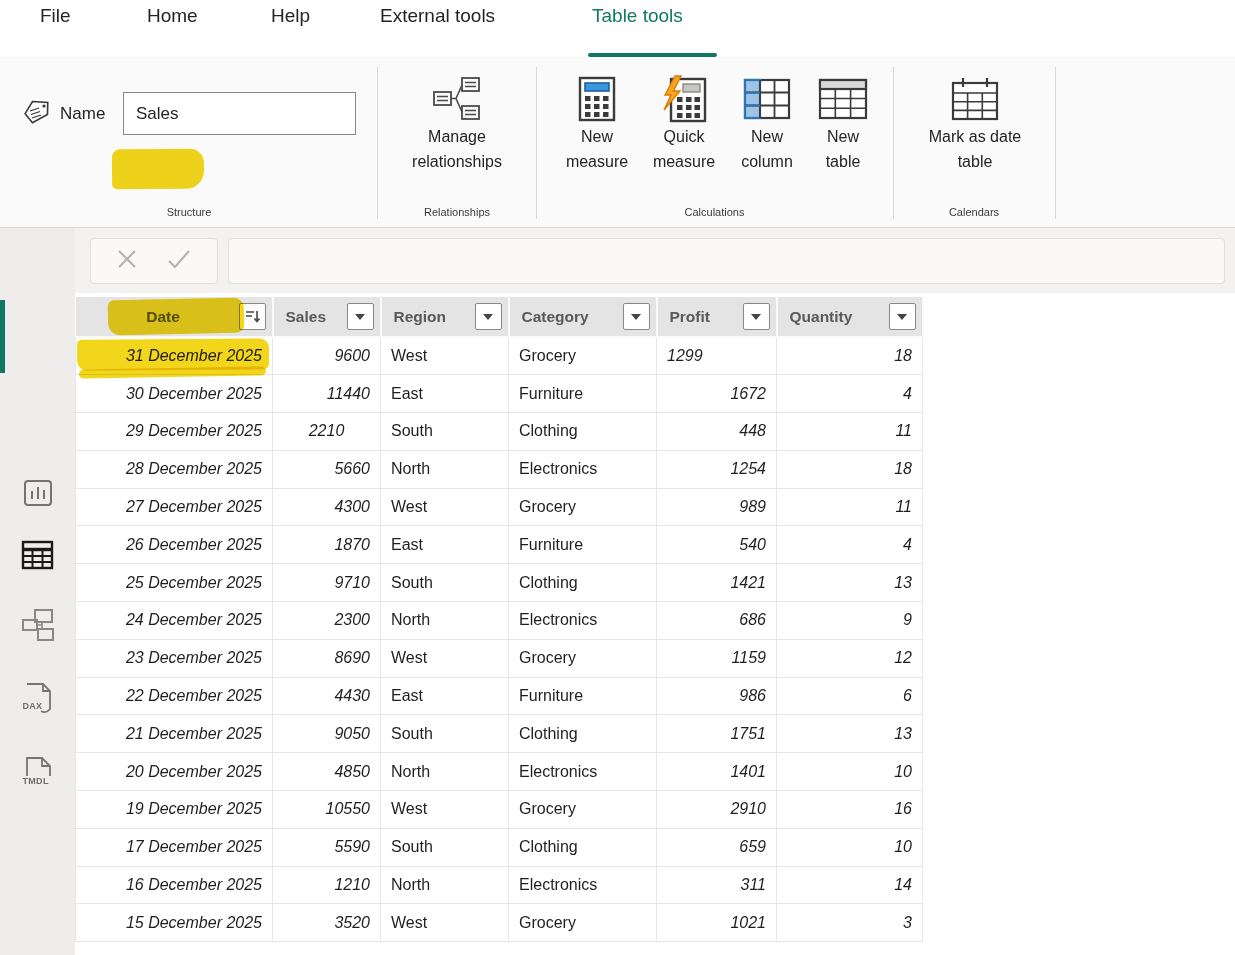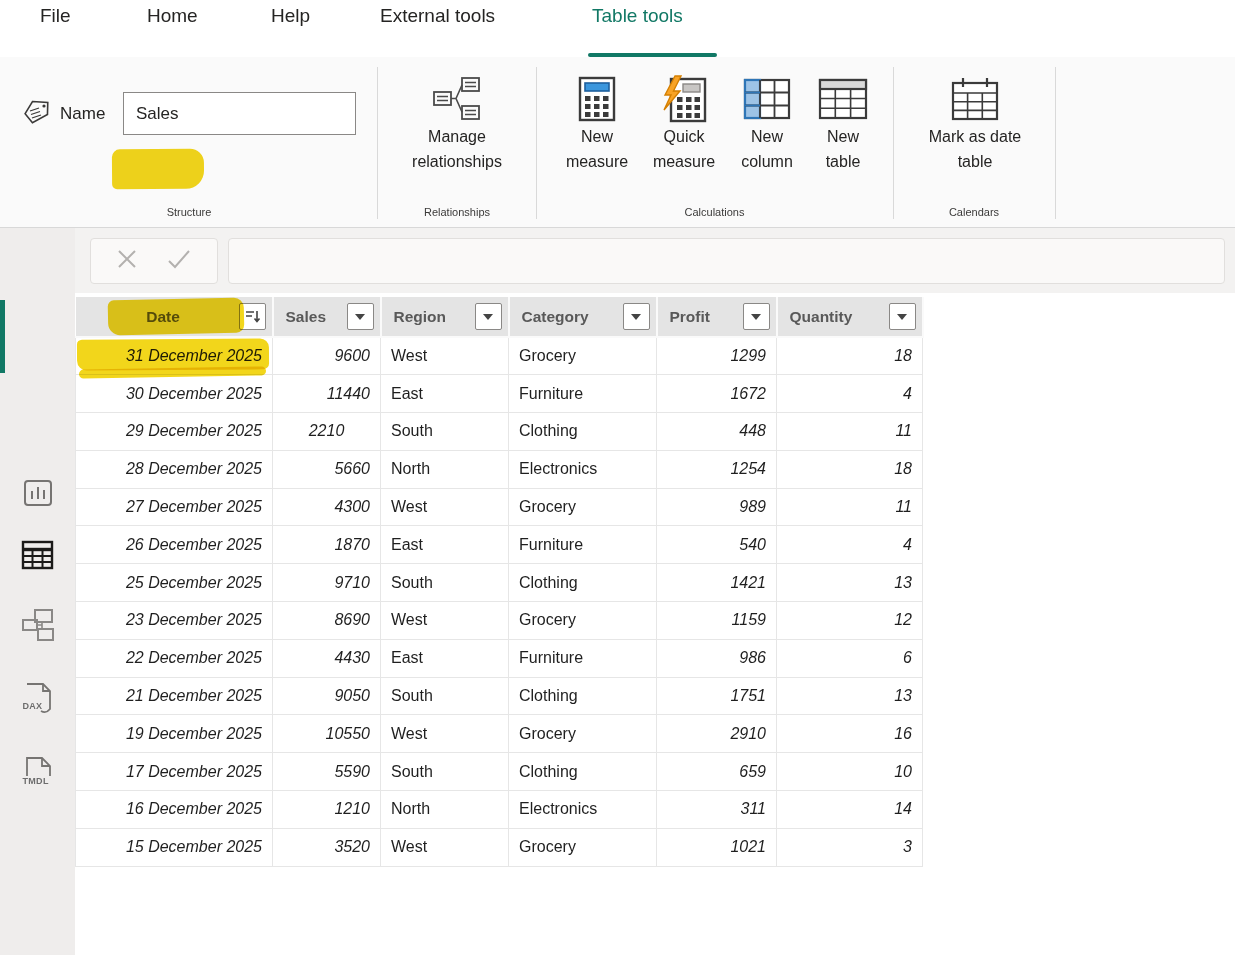--- a/index.html
+++ b/index.html
@@ -351,21 +351,21 @@
             </div>
           </th>
         </tr>
       </thead>
       <tbody>
           <tr>
             <td class="it" style="text-align: right;">31 December 2025</td>
             <td class="it" style="text-align: right;">9600</td>
             <td style="text-align: left;">West</td>
             <td style="text-align: left;">Grocery</td>
-            <td class="it" style="text-align: right;">1299</td>
+            <td class="it" style="">1299</td>
             <td class="it" style="text-align: right;">18</td>
           </tr>
           <tr>
             <td class="it" style="text-align: right;">30 December 2025</td>
             <td class="it" style="text-align: right;">11440</td>
             <td style="text-align: left;">East</td>
             <td style="text-align: left;">Furniture</td>
             <td class="it" style="text-align: right;">1672</td>
             <td class="it" style="text-align: right;">4</td>
           </tr>
@@ -403,20 +403,28 @@
           </tr>
           <tr>
             <td class="it" style="text-align: right;">25 December 2025</td>
             <td class="it" style="text-align: right;">9710</td>
             <td style="text-align: left;">South</td>
             <td style="text-align: left;">Clothing</td>
             <td class="it" style="text-align: right;">1421</td>
             <td class="it" style="text-align: right;">13</td>
           </tr>
           <tr>
+            <td class="it" style="text-align: right;">24 December 2025</td>
+            <td class="it" style="text-align: right;">2300</td>
+            <td style="text-align: left;">North</td>
+            <td style="text-align: left;">Electronics</td>
+            <td class="it" style="text-align: right;">686</td>
+            <td class="it" style="text-align: right;">9</td>
+          </tr>
+          <tr>
             <td class="it" style="text-align: right;">23 December 2025</td>
             <td class="it" style="text-align: right;">8690</td>
             <td style="text-align: left;">West</td>
             <td style="text-align: left;">Grocery</td>
             <td class="it" style="text-align: right;">1159</td>
             <td class="it" style="text-align: right;">12</td>
           </tr>
           <tr>
             <td class="it" style="text-align: right;">22 December 2025</td>
             <td class="it" style="text-align: right;">4430</td>
@@ -427,20 +435,28 @@
           </tr>
           <tr>
             <td class="it" style="text-align: right;">21 December 2025</td>
             <td class="it" style="text-align: right;">9050</td>
             <td style="text-align: left;">South</td>
             <td style="text-align: left;">Clothing</td>
             <td class="it" style="text-align: right;">1751</td>
             <td class="it" style="text-align: right;">13</td>
           </tr>
           <tr>
+            <td class="it" style="text-align: right;">20 December 2025</td>
+            <td class="it" style="text-align: right;">4850</td>
+            <td style="text-align: left;">North</td>
+            <td style="text-align: left;">Electronics</td>
+            <td class="it" style="text-align: right;">1401</td>
+            <td class="it" style="text-align: right;">10</td>
+          </tr>
+          <tr>
             <td class="it" style="text-align: right;">19 December 2025</td>
             <td class="it" style="text-align: right;">10550</td>
             <td style="text-align: left;">West</td>
             <td style="text-align: left;">Grocery</td>
             <td class="it" style="text-align: right;">2910</td>
             <td class="it" style="text-align: right;">16</td>
           </tr>
           <tr>
             <td class="it" style="text-align: right;">17 December 2025</td>
             <td class="it" style="text-align: right;">5590</td>

